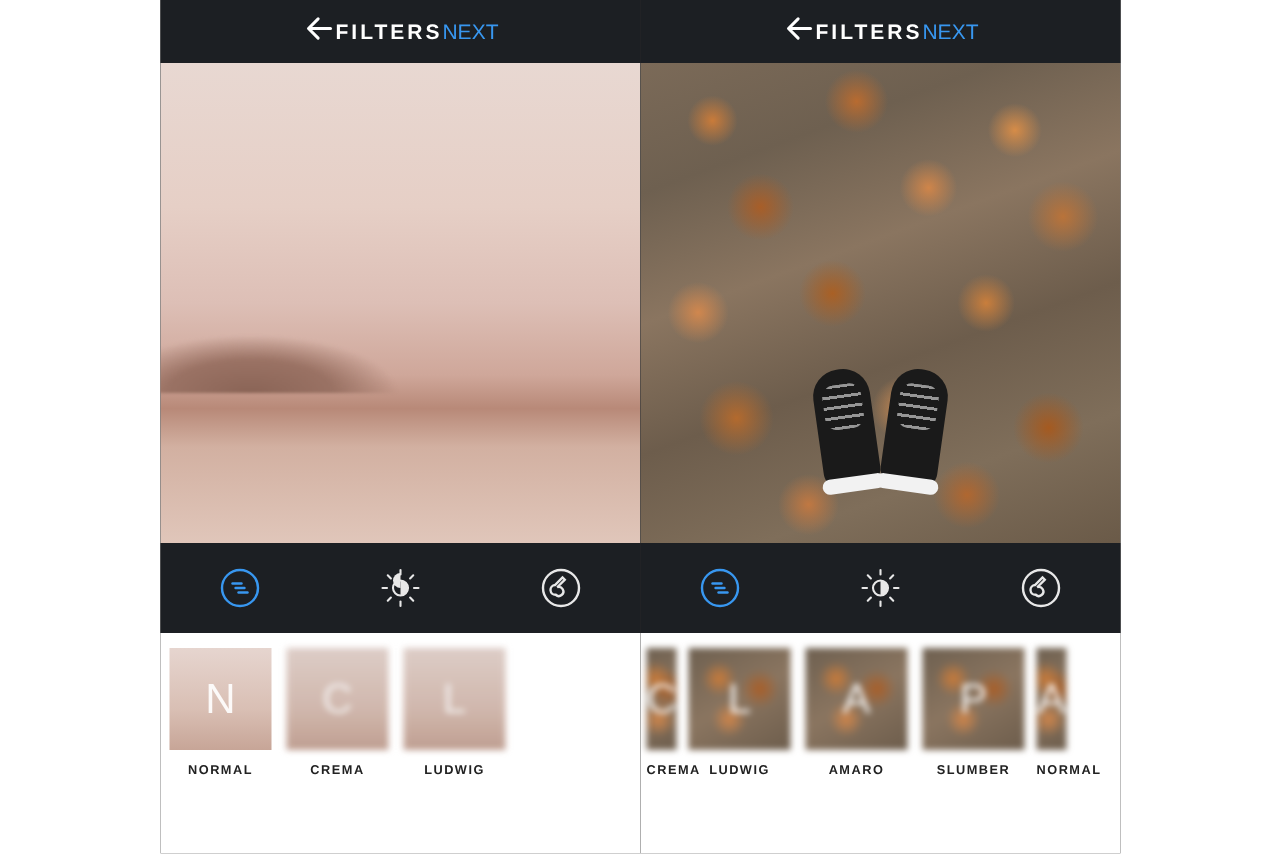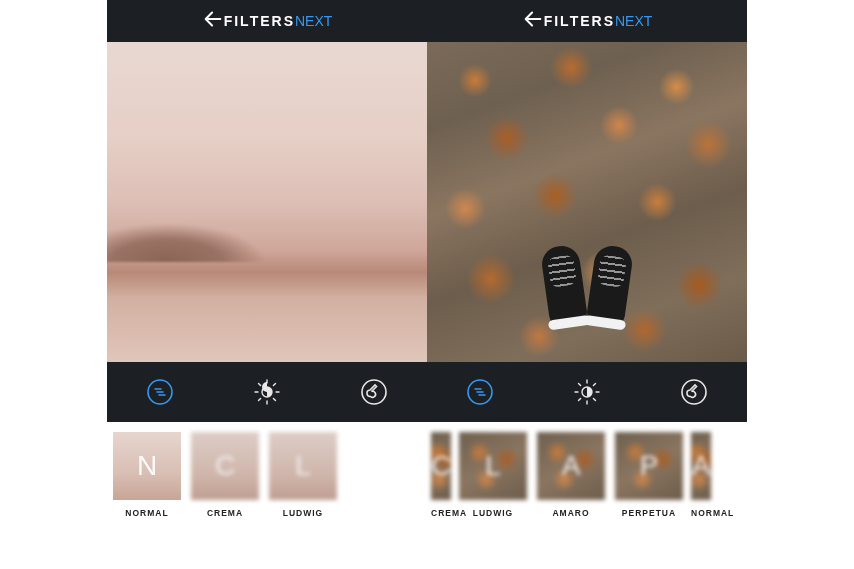--- a/index.html
+++ b/index.html
@@ -201,21 +201,21 @@
       <div class="filter">
         <div class="thumb thumb-leaves">
             <span>A</span>
           </div>
         <div class="flabel">AMARO</div>
       </div>
       <div class="filter">
         <div class="thumb thumb-leaves">
             <span>P</span>
           </div>
-        <div class="flabel">PERPETUA</div>
+        <div class="flabel">SLUMBER</div>
       </div>
       <div class="filter cut">
         <div class="thumb thumb-leaves">
             <span>A</span>
           </div>
         <div class="flabel">NORMAL</div>
       </div>
     </div>
   </div>
 

